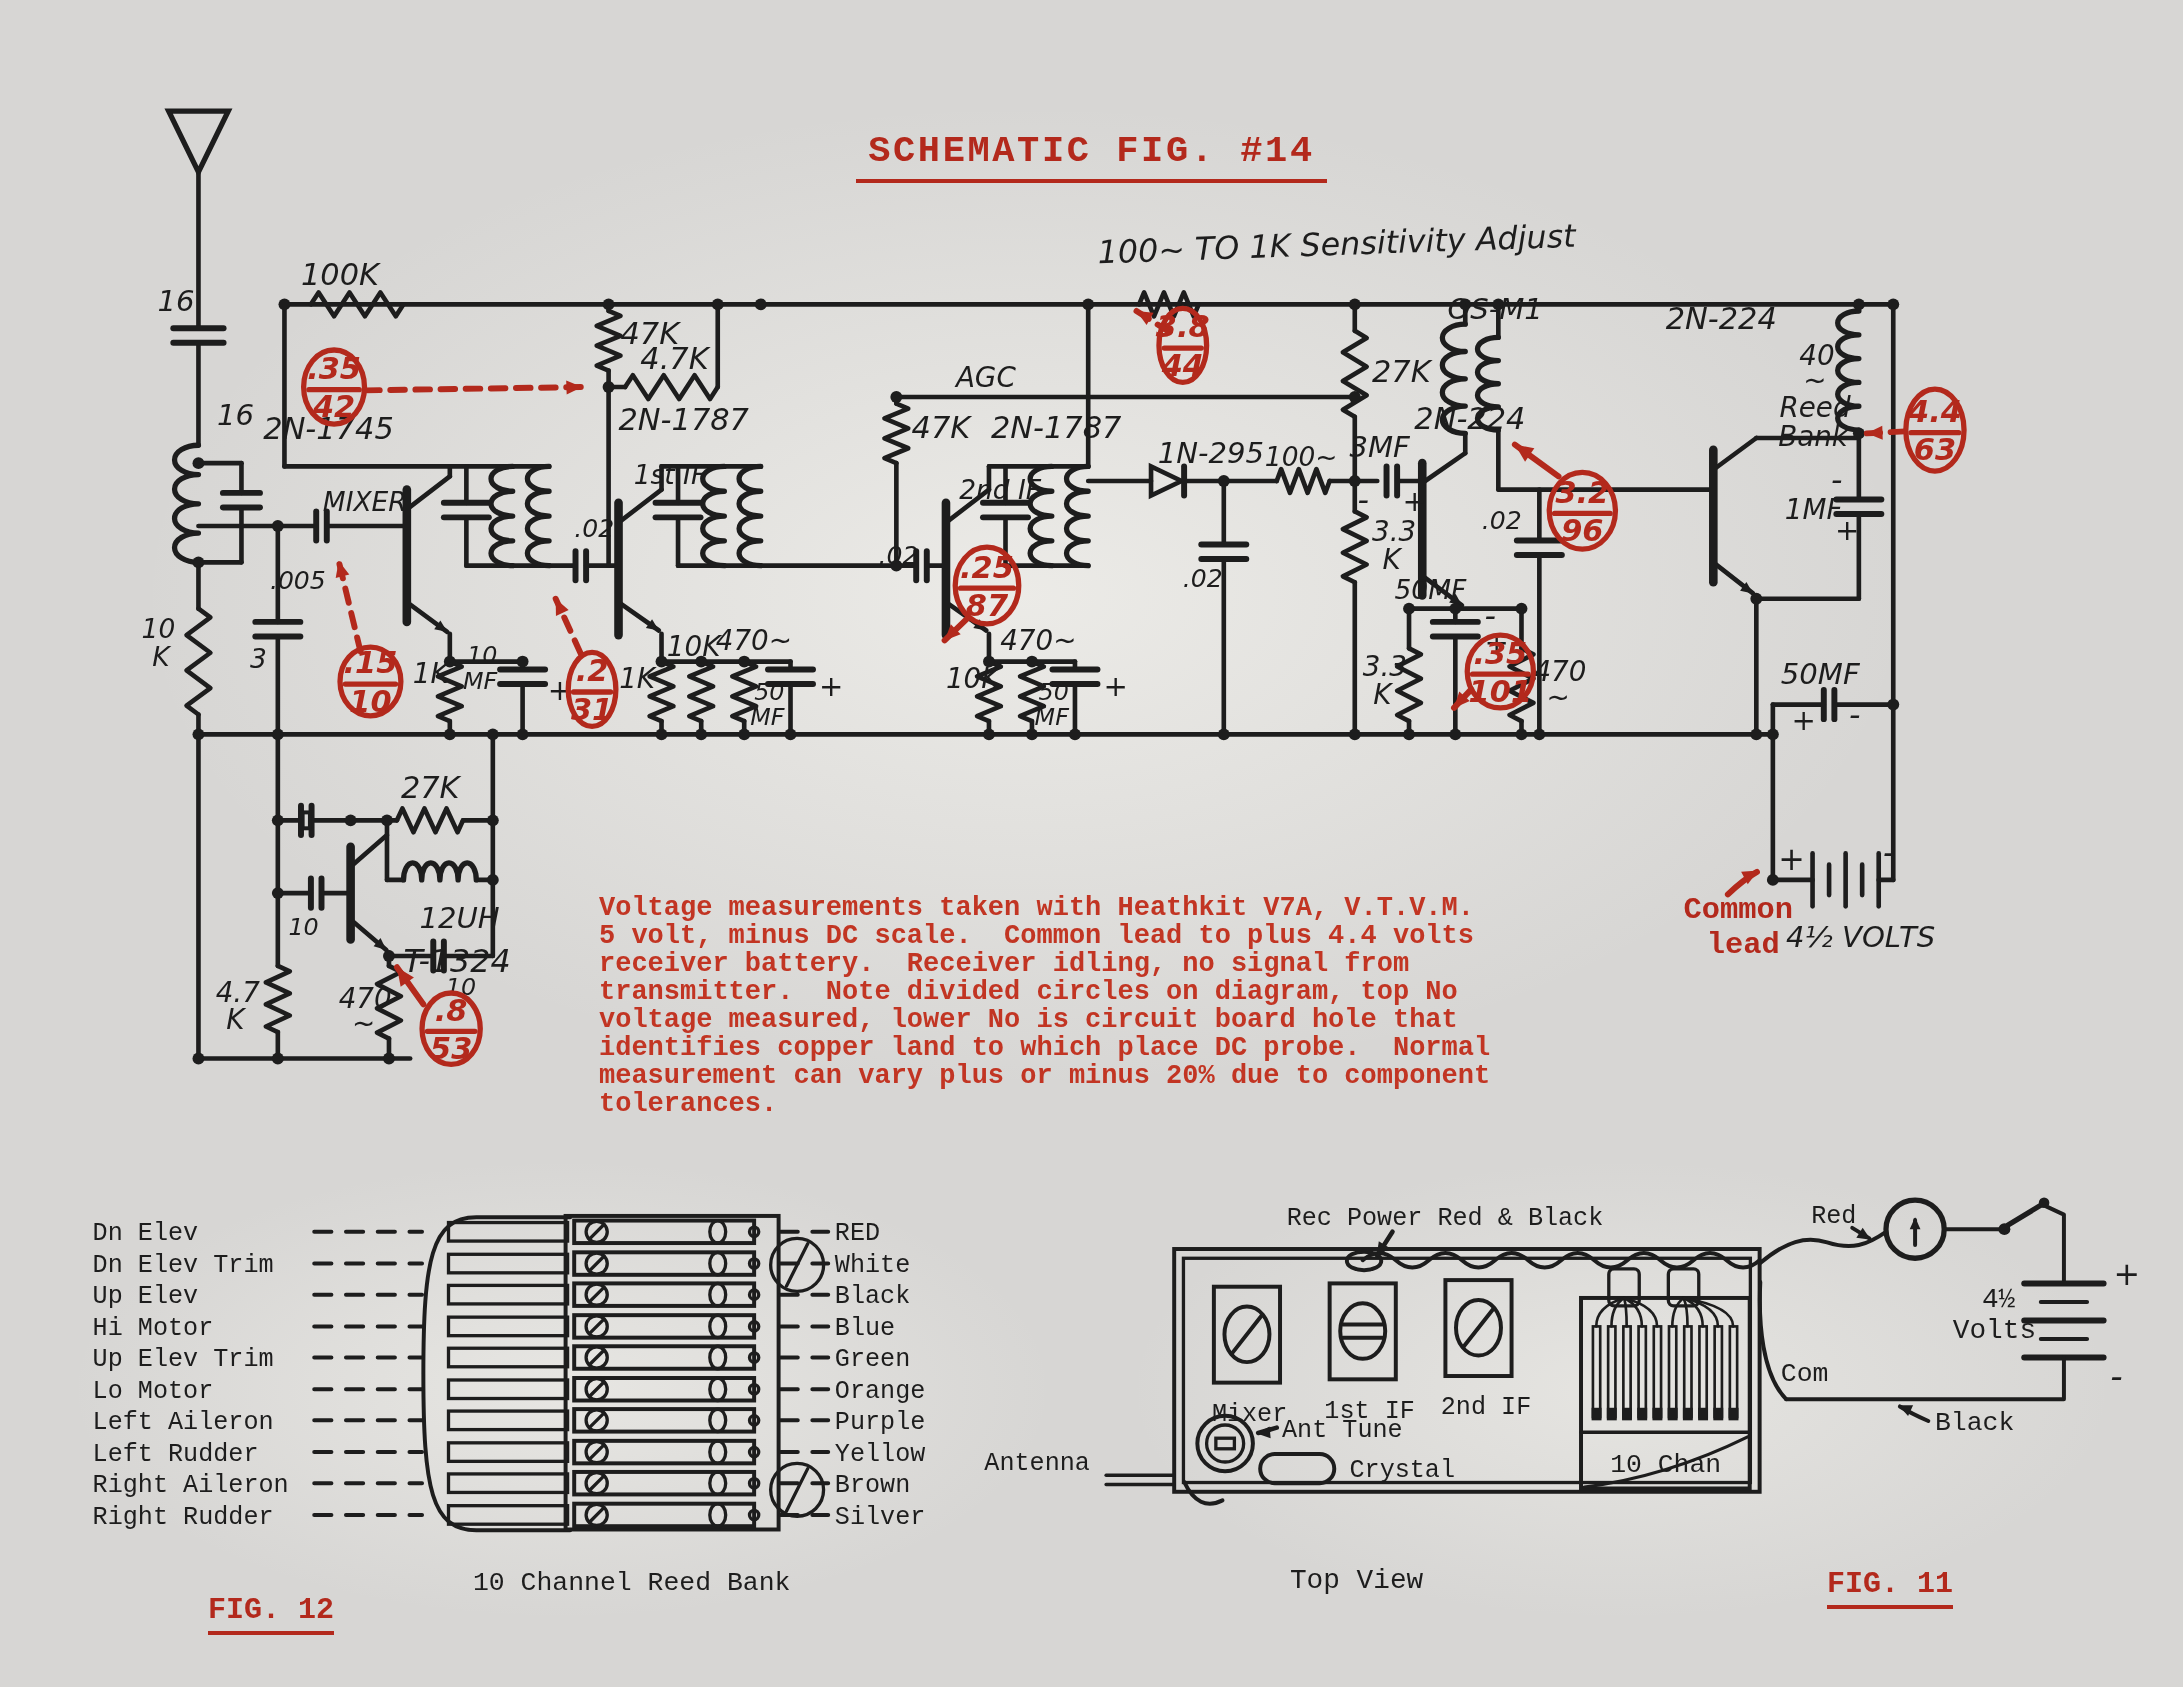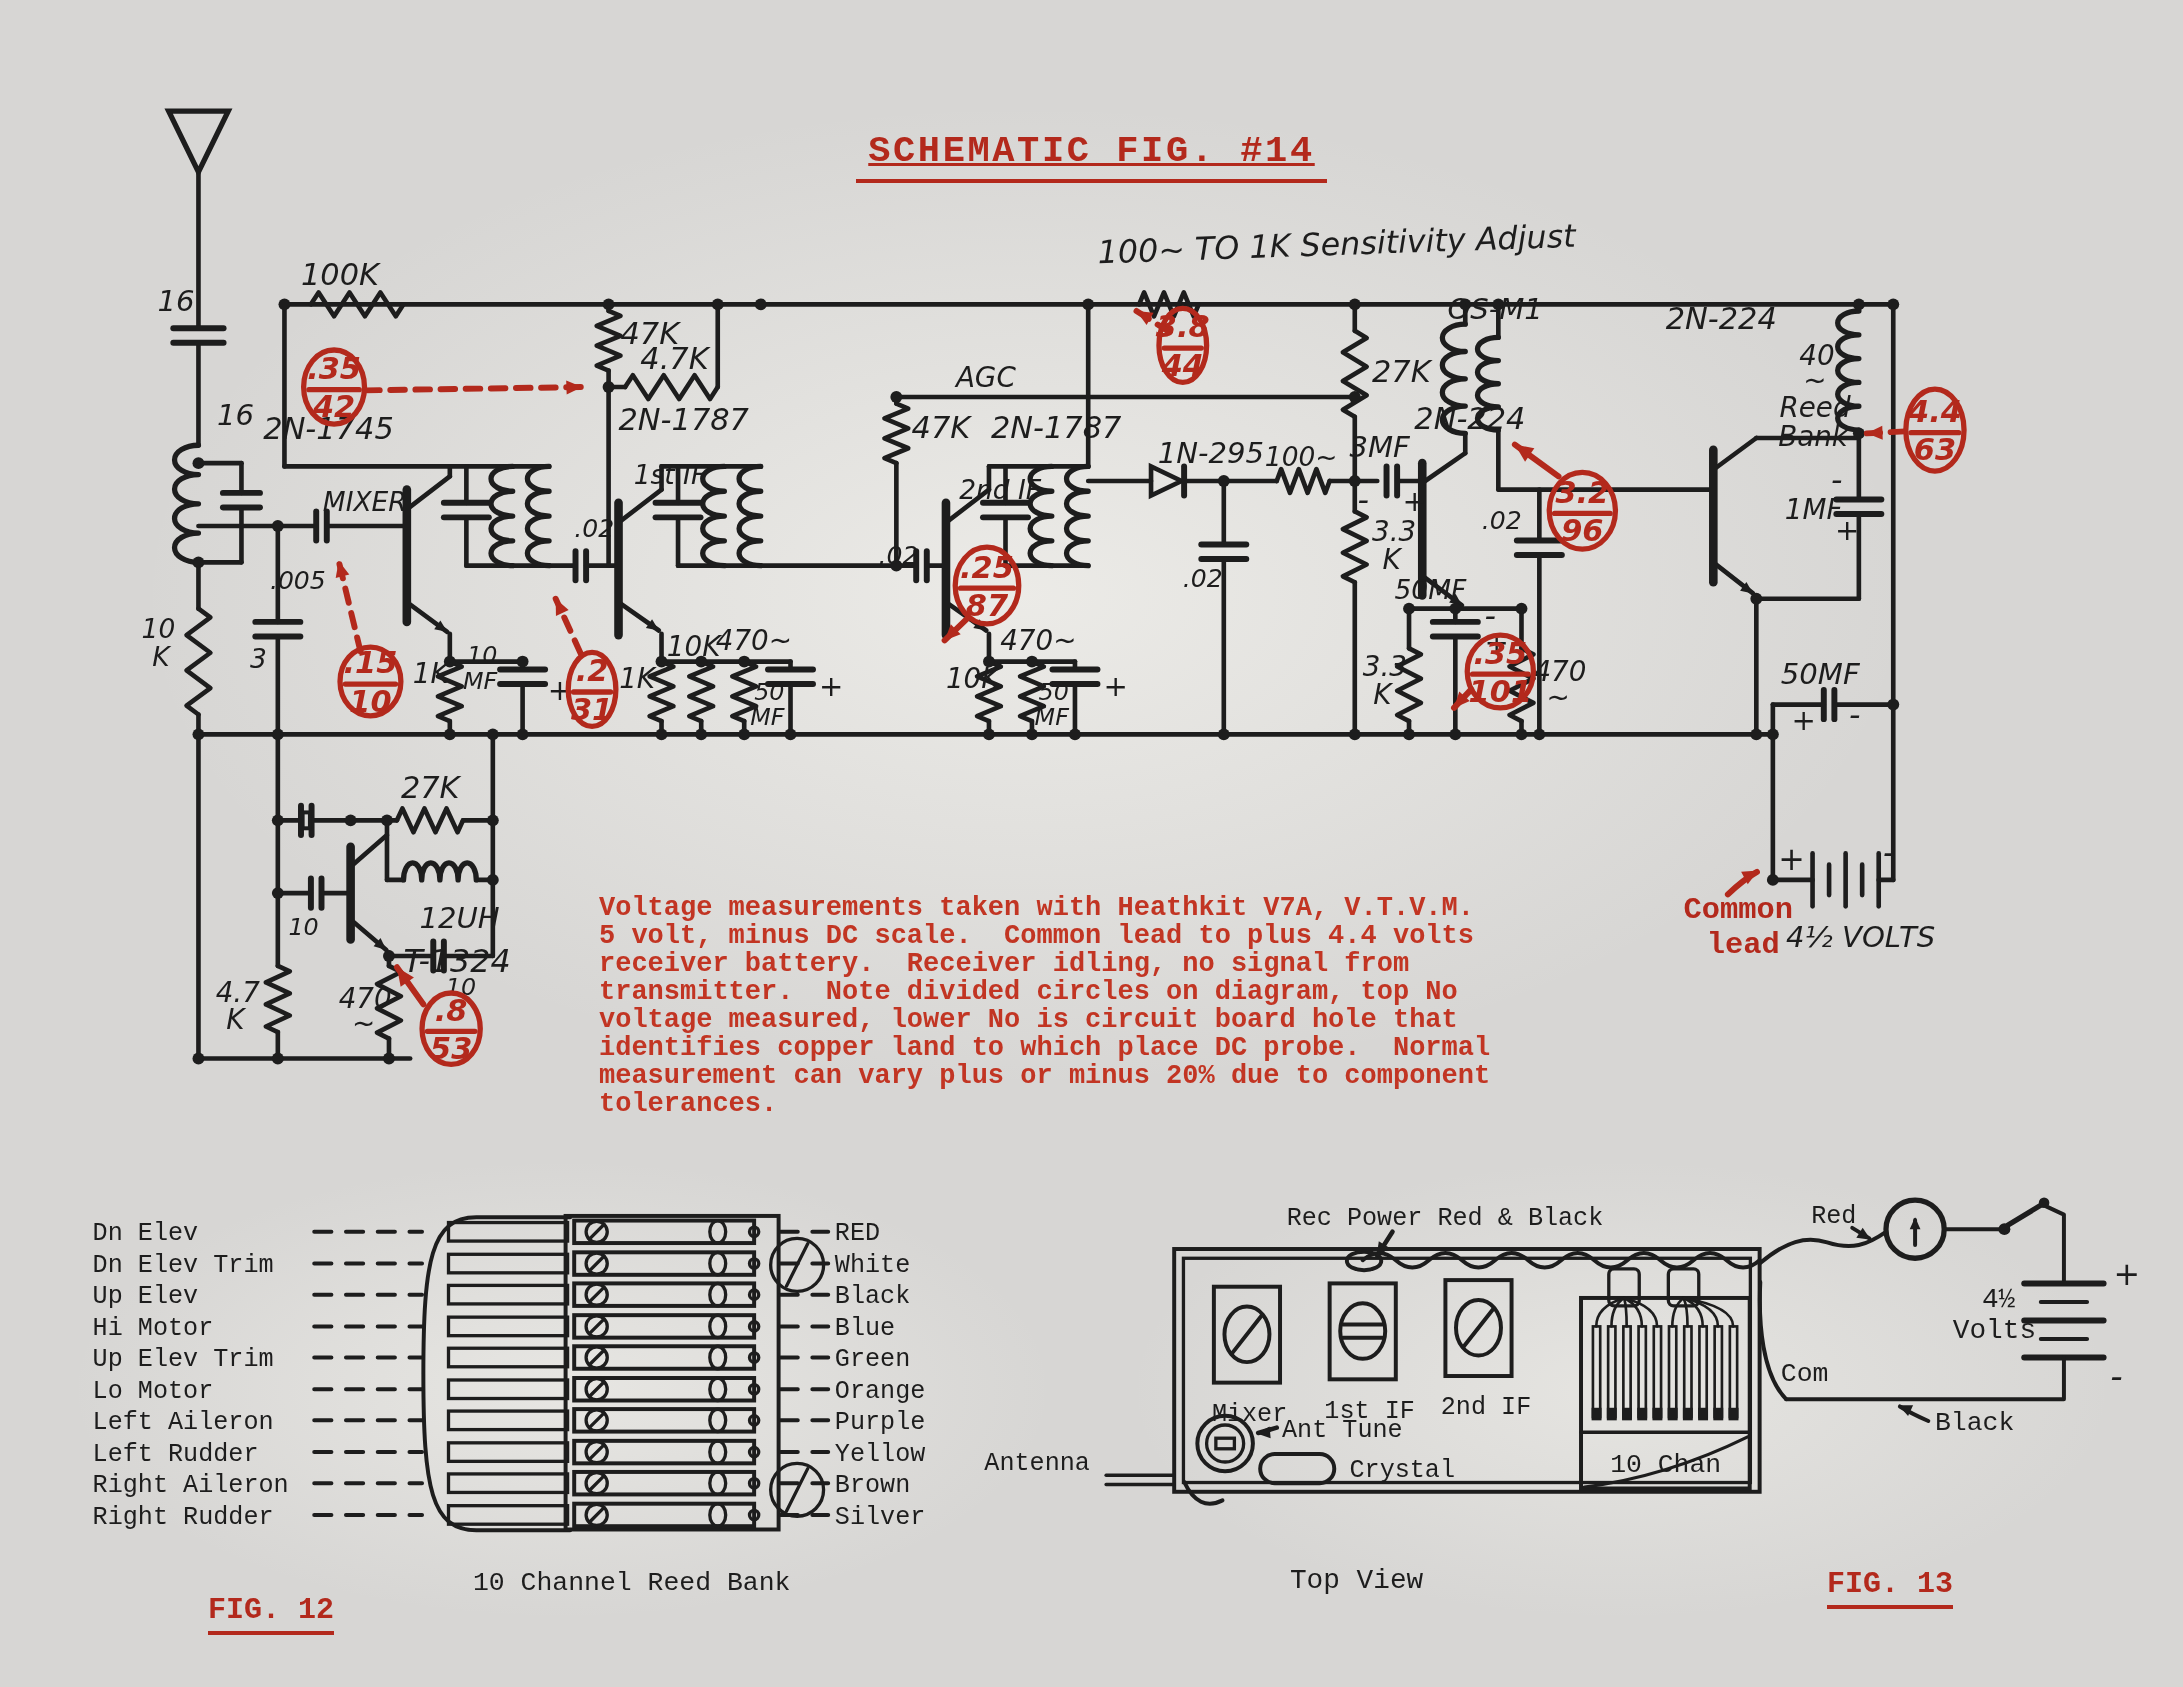--- a/index.html
+++ b/index.html
@@ -8,21 +8,21 @@
     background:#d7d6d4;
     font-family:"Liberation Mono",monospace;
   }
   .blob{position:absolute;border-radius:50%;pointer-events:none;}
   #page-title{
     position:absolute;left:0;top:130px;width:100%;text-align:center;
   }
   #page-title span{
     display:inline-block;font-family:"Liberation Mono",monospace;font-weight:bold;
     font-size:37px;letter-spacing:2.6px;color:#b3291c;
-    border-bottom:4px solid #b3291c;padding:0 12px 6.6px 12px;text-decoration:underline;
+    border-bottom:4px solid #b3291c;padding:0 12px 6.6px 12px;
   }
   #notes{
     position:absolute;left:599px;top:894px;width:1178px;
     font-family:"Liberation Mono",monospace;font-size:27px;line-height:28px;
     color:#c23523;white-space:pre;font-weight:bold;letter-spacing:0px;
   }
   .figcap{
     position:absolute;font-family:"Liberation Mono",monospace;font-weight:bold;
     font-size:30px;color:#b3291c;
   }
@@ -700,14 +700,14 @@
 <div id="notes">Voltage measurements taken with Heathkit V7A, V.T.V.M.
 5 volt, minus DC scale.  Common lead to plus 4.4 volts
 receiver battery.  Receiver idling, no signal from
 transmitter.  Note divided circles on diagram, top No
 voltage measured, lower No is circuit board hole that
 identifies copper land to which place DC probe.  Normal
 measurement can vary plus or minus 20% due to component
 tolerances.</div>
 
 <div class="figcap" style="left:192px;top:1593px;margin-left:16px;"><span>FIG. 12</span></div>
-<div class="figcap" style="left:1827px;top:1567px;"><span>FIG. 13</span></div>
+<div class="figcap" style="left:1827px;top:1567px;"><span>FIG. 11</span></div>
 
 
 </body></html>

